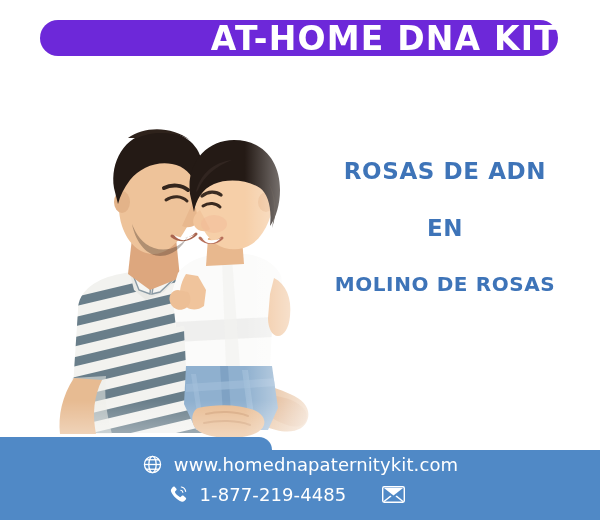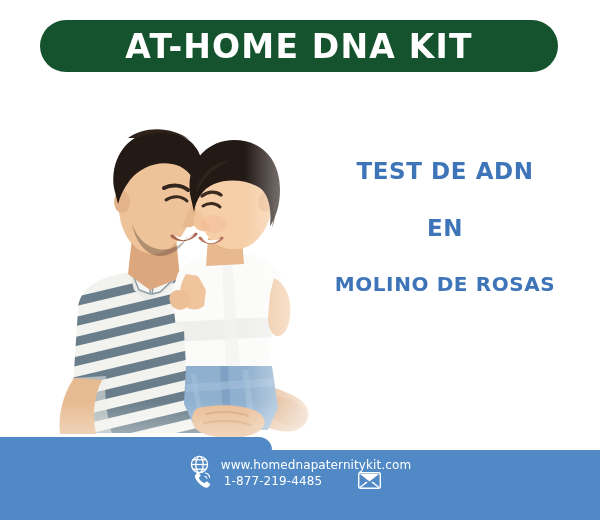--- a/index.html
+++ b/index.html
@@ -19,26 +19,26 @@
     background: #ffffff;
     overflow: hidden;
   }
 
   
   .header-banner {
     position: absolute;
     left: 40px;
     top: 20px;
     width: 518px;
-    height: 52px;
-    background: #14532d;
+    height: 36px;
+    background: #6d28d9;
     border-radius: 26px;
     display: flex;
     align-items: center;
-    justify-content: center;
+    justify-content: flex-end;
     box-sizing: border-box;
   }
   .header-title {
     color: #ffffff;
     font-size: 33px;
     font-weight: bold;
     letter-spacing: 1.2px;
     line-height: 1;
     white-space: nowrap;
     font-family: "DejaVu Sans", sans-serif;
@@ -102,31 +102,31 @@
     white-space: nowrap;
   }
   .footer-row.row-web {
     left: 0;
     top: 4px;
     width: 600px;
     justify-content: center;
   }
   .footer-row.row-contact {
     left: 0;
-    top: 19px;
+    top: 33px;
     width: 584px;
     justify-content: center;
     gap: 36px;
   }
   .contact-item {
     display: flex;
     align-items: center;
   }
   .footer-text {
-    font-size: 12px;
+    font-size: 18px;
     font-weight: normal;
     letter-spacing: 0.1px;
     color: #ffffff;
     font-family: "DejaVu Sans", sans-serif;
   }
   .footer-icon {
     display: inline-flex;
     align-items: center;
     justify-content: center;
     margin-right: 11px;
@@ -277,21 +277,21 @@
                C244 362 216 362 200 354 C190 349 190 334 198 330 Z" fill="#e9bd94"></path>
       <path d="M206 336 C218 333 236 333 248 338" stroke="#d8a87f" stroke-width="2" fill="none" stroke-linecap="round"></path>
       <path d="M204 345 C218 342 238 342 250 347" stroke="#d8a87f" stroke-width="2" fill="none" stroke-linecap="round"></path>
 
       <rect x="0" y="0" width="340" height="375" fill="url(#fadeRight)"></rect>
       <rect x="0" y="0" width="340" height="375" fill="url(#fadeBottom)"></rect>
     </svg>
   </div>
 
   <div class="headline-block">
-    <div class="headline-line l1">TEST DE ADN</div>
+    <div class="headline-line l1">ROSAS DE ADN</div>
     <div class="headline-line l2">EN</div>
     <div class="headline-line l3">MOLINO DE ROSAS</div>
   </div>
 
   <div class="footer-step"></div>
 
   <div class="footer-bar">
 
     <div class="footer-row row-web">
       <span class="footer-icon">

